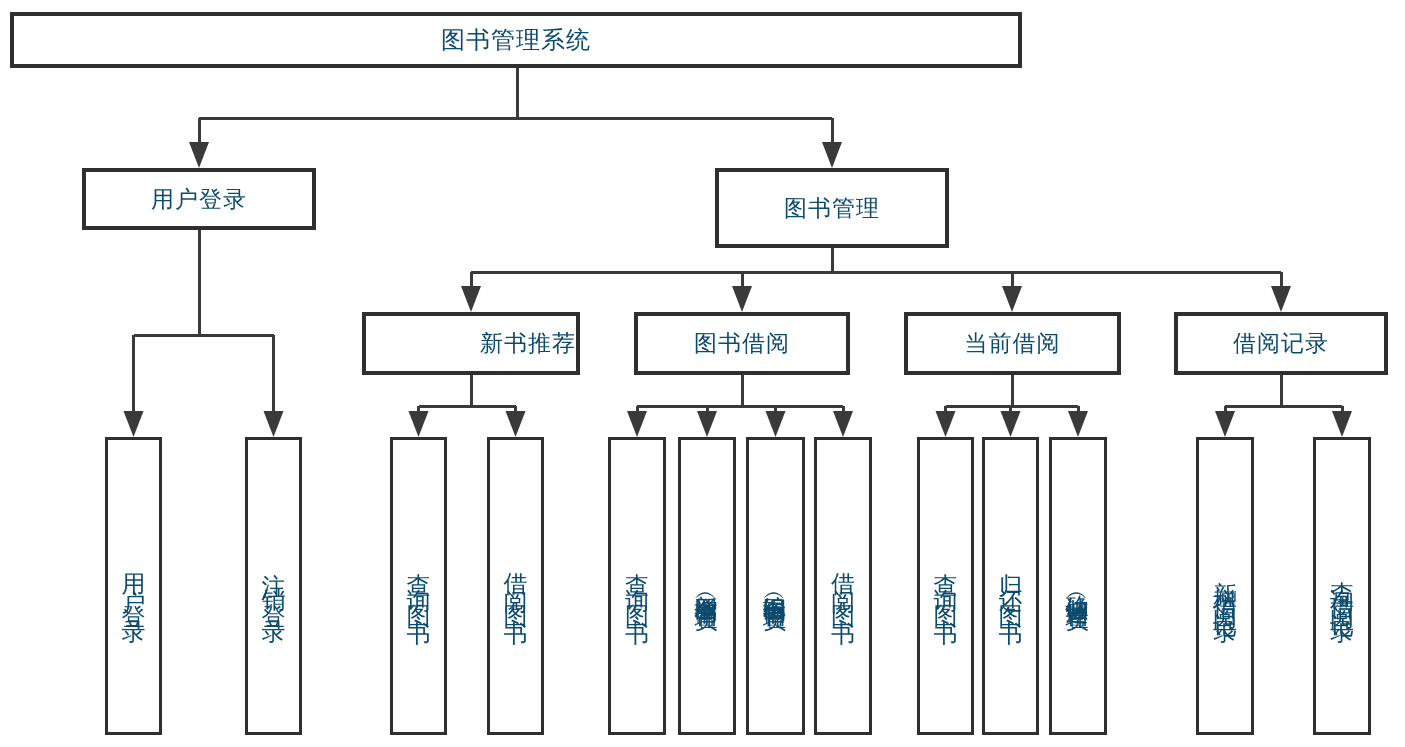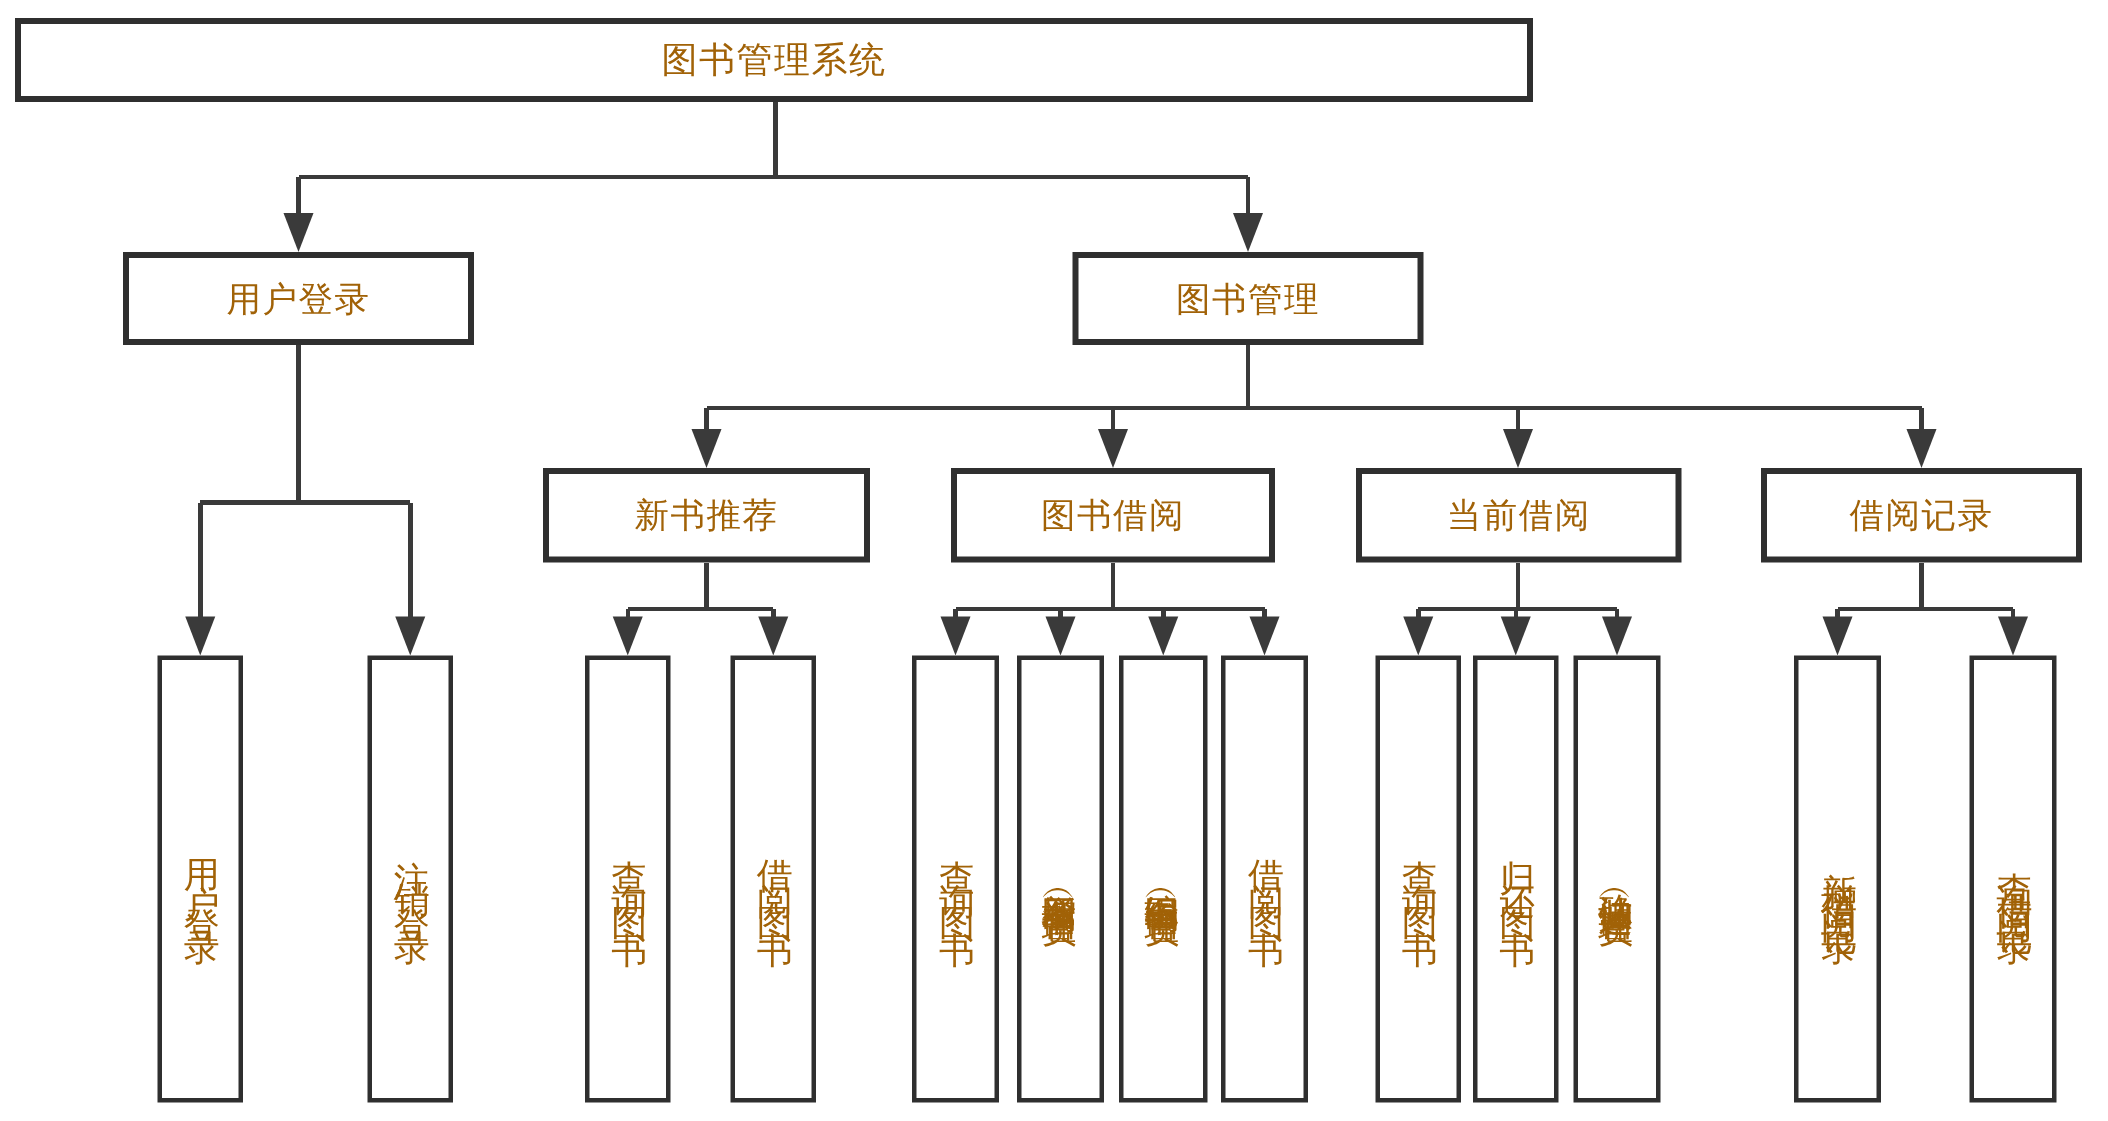--- a/index.html
+++ b/index.html
@@ -19,21 +19,21 @@
     position: absolute;
     left: 0;
     top: 0;
     pointer-events: none;
   }
   .box {
     position: absolute;
     box-sizing: border-box;
     background: #ffffff;
     border: 3px solid #2f2f2f;
-    color: #a16207;
+    color: #0c4a6e;
     display: flex;
     align-items: center;
     justify-content: center;
   }
   .hbox {
     border-width: 4px;
     font-size: 23px;
     letter-spacing: 1px;
     white-space: nowrap;
   }
@@ -111,25 +111,25 @@
     </g>
   </svg>
 
   <div class="box hbox root-box" style="left:10px; top:12px; width:1012px; height:56px;">
     <span>图书管理系统</span>
   </div>
 
   <div class="box hbox" style="left:82px; top:168px; width:234px; height:62px;">
     <span>用户登录</span>
   </div>
-  <div class="box hbox" style="left:715px; top:168px; width:234px; height:62px;">
+  <div class="box hbox" style="left:715px; top:168px; width:234px; height:80px;">
     <span>图书管理</span>
   </div>
 
-  <div class="box hbox" style="left:362px; top:312px; width:218px; height:63px;">
+  <div class="box hbox" style="left:362px; top:312px; width:218px; height:63px;justify-content:flex-end;">
     <span>新书推荐</span>
   </div>
   <div class="box hbox" style="left:634px; top:312px; width:216px; height:63px;text-align:right;">
     <span>图书借阅</span>
   </div>
   <div class="box hbox" style="left:904px; top:312px; width:217px; height:63px;align-items:center;">
     <span>当前借阅</span>
   </div>
   <div class="box hbox" style="left:1174px; top:312px; width:214px; height:63px;">
     <span>借阅记录</span>

